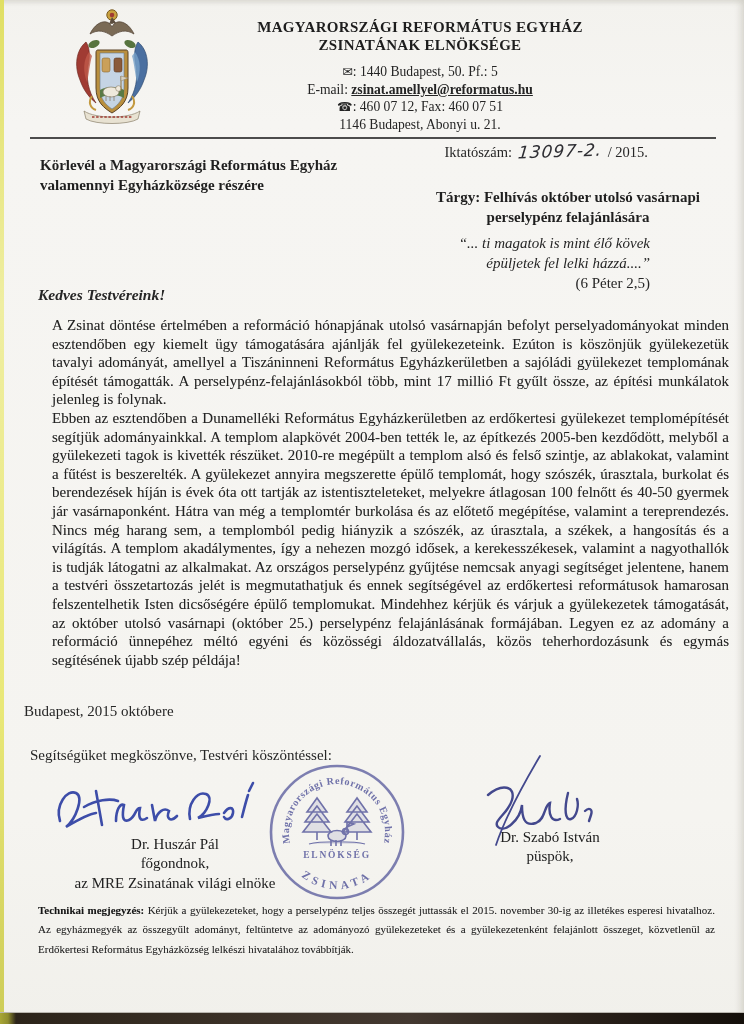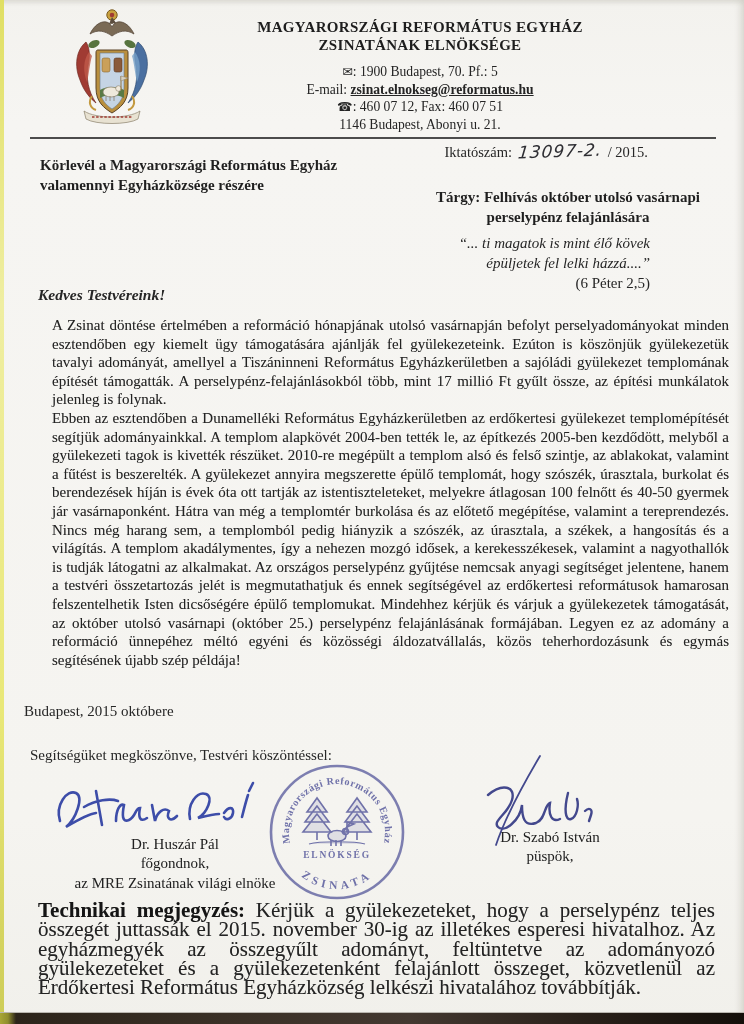--- a/index.html
+++ b/index.html
@@ -47,21 +47,21 @@
   .dateline{left:24px;top:703px;font-size:15px;}
   .closing{left:30px;top:747px;width:656px;text-align:left;font-size:15px;}
   
   .sig-left-svg{left:52px;top:779px;}
   .sig-right-svg{left:452px;top:753px;}
   .sig-block{text-align:center;font-size:15px;line-height:19.4px;color:#212121;}
   .sig-block-left{left:35px;top:835px;width:280px;}
   .sig-block-right{left:415px;top:828px;width:270px;}
   .stamp{left:257px;top:752px;mix-blend-mode:multiply;opacity:.88;}
   
-  .technical{left:38px;top:901px;width:677px;text-align:justify;font-size:21px;line-height:19.3px;color:#232323;text-shadow:0 0 .4px rgba(40,40,40,.25);}
+  .technical{left:38px;top:901px;width:677px;text-align:justify;font-size:11px;line-height:19.3px;color:#232323;text-shadow:0 0 .4px rgba(40,40,40,.25);}
   .technical b{color:#151515;}
 </style>
 </head>
 <body>
 
 <div class="scan">
 
   <svg class="abs crest" width="84" height="122" viewBox="0 0 84 122">
     <circle cx="42" cy="9" r="5.2" fill="#c9a23f" stroke="#7a5a20" stroke-width="1"></circle>
     <circle cx="42" cy="9" r="2.3" fill="#a03b33"></circle>
@@ -86,22 +86,22 @@
     <path d="M51,70 L51,84" stroke="#8a6a30" stroke-width=".9"></path>
     <path d="M51,70 L58,72 L51,75 Z" fill="#d8d2c2" stroke="#8a7f6a" stroke-width=".5"></path>
     <path d="M14,105 C26,113 58,113 70,105 L68,113 C58,119 26,119 16,113 Z" fill="#e8e2d2" stroke="#8a7f6a" stroke-width=".7"></path>
     <path d="M22,111 L62,111" stroke="#a03b33" stroke-width="1.4" stroke-dasharray="2.5,1.6"></path>
   </svg>
 
   <div class="abs lh-text">
     <div class="lh-title">MAGYARORSZÁGI REFORMÁTUS EGYHÁZ</div>
     <div class="lh-title">ZSINATÁNAK ELNÖKSÉGE</div>
     <div class="lh-contact">
-      <div><span class="glyph">✉</span><span>: 1900 Budapest, 70. Pf.: 5</span></div>
-      <div><span>E-mail: </span><span class="lh-email">zsinat.elnokseg@reformatus.hu</span></div>
+      <div><span class="glyph">✉</span><span>: 1440 Budapest, 50. Pf.: 5</span></div>
+      <div><span>E-mail: </span><span class="lh-email">zsinat.amellyel@reformatus.hu</span></div>
       <div class="lh-bold"><span class="glyph">☎</span><span>: 460 07 12, Fax: 460 07 51</span></div>
       <div>1146 Budapest, Abonyi u. 21.</div>
     </div>
   </div>
 
   <div class="abs rule"></div>
 
   <div class="abs reference">
     <span>Iktatószám:</span>
     <span class="ref-hand">13097-2.</span>

